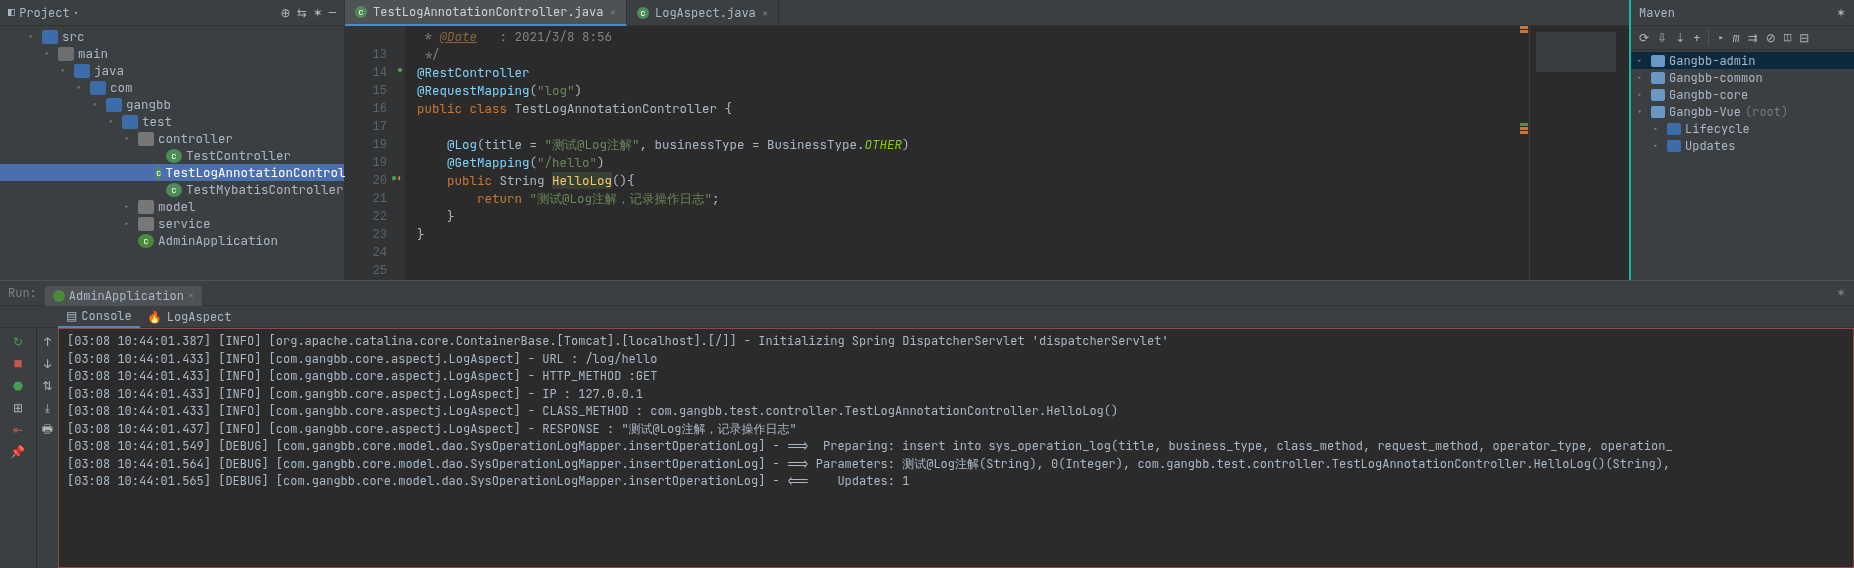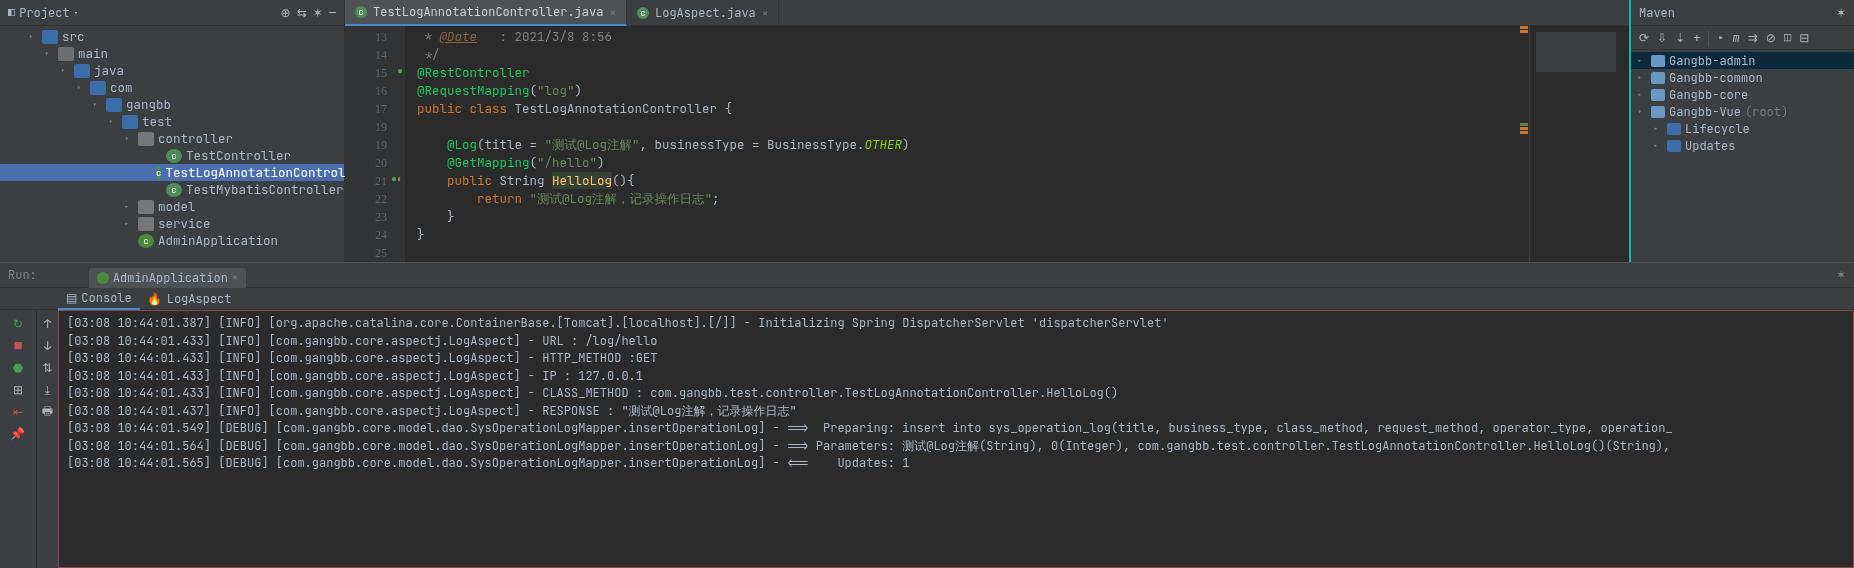--- a/index.html
+++ b/index.html
@@ -26,44 +26,44 @@
 .cls { background:#4e8c57; border-radius:50%; color:#fff; font-size:9px; }
 .cls2 { background:#4a8a3a; border-radius:50%; color:#fff; font-size:9px; }
 
 
 .editor { flex:1; background:#2b2b2b; display:flex; flex-direction:column; }
 .tabs { height:26px; display:flex; background:#3c3f41; border-bottom:1px solid #323232; }
 .tab { padding:0 10px; height:26px; display:flex; align-items:center; gap:6px; border-right:1px solid #323232; cursor:pointer; }
 .tab.active { background:#4e5254; color:#d0d0d0; border-bottom:2px solid #4a88c7; }
 .tab-close { color:#808080; font-size:11px; }
 .code-wrap { display:flex; flex:1; position:relative; }
-.gutter { width:60px; background:#313335; color:#606366; text-align:right; padding-right:18px; font-family:Liberation Serif, serif; font-size:12px; line-height:18px; padding-top:2px; position:relative; }
+.gutter { width:60px; background:#313335; color:#606366; text-align:right; padding-right:18px; font-family:Liberation Mono, monospace; font-size:12px; line-height:18px; padding-top:20px; position:relative; }
 .gutter .ln { height:18px; }
 .gutter-icons { position:absolute; right:2px; top:0;}
 .gi { height:18px; display:flex; align-items:center; justify-content:flex-end; font-size:10px; }
 .code { flex:1; font-family:"JetBrains Mono",Consolas,monospace; font-size:12.5px; line-height:18px; padding-left:12px; padding-top:2px; white-space:pre; }
-.c-comment{color:#808080;} .c-tag{color:#8a653b;font-style:italic;text-decoration:underline;} .c-anno{color:#22c55e;} .c-string{color:#6a8759;} .c-kw{color:#cb772f;} .c-type{color:#a9b7c6;} .c-es{color:#84cc16;font-style:italic;} .c-method{color:#ffc66d;} .c-high{background:#344134;}
+.c-comment{color:#808080;} .c-tag{color:#8a653b;font-style:italic;text-decoration:underline;} .c-anno{color:#7dd3fc;} .c-string{color:#6a8759;} .c-kw{color:#cb772f;} .c-type{color:#a9b7c6;} .c-es{color:#84cc16;font-style:italic;} .c-method{color:#ffc66d;} .c-high{background:#344134;}
 .minimap { width:100px; background:#2b2b2b; border-left:1px solid #3c3f41; position:relative; }
 .mm-block{position:absolute;left:6px;width:80px;height:40px;background:#3a3d3f;top:6px;}
 .err-stripe{position:absolute;top:0;left:-10px;width:8px;} .stripe{height:3px;margin-bottom:1px;}
 
 
 .maven { width:225px; background:#3c3f41; display:flex; flex-direction:column; border-left:2px solid #14b8a6; }
 .m-head { height:26px; padding:0 8px; justify-content:space-between; border-bottom:1px solid #323232; }
 .m-tools { height:24px; display:flex; align-items:center; gap:8px; padding:0 8px; border-bottom:1px solid #323232; color:#808080; }
 .m-tools .sep { width:1px; height:16px; background:#515151; }
 .m-tree { padding-top:2px; font-size:12px; }
 .m-row { height:17px; display:flex; align-items:center; gap:4px; padding-left:var(--pl); cursor:pointer; }
 .m-row.sel { background:#0d293e; }
 .m-icon { width:14px; height:12px; background:#6a98c4; border-radius:2px; }
 .folder-blue{background:#3c6da8;}
 .muted { color:#787878; }
 
 
-.run-head { height:26px; display:flex; align-items:center; background:#3c3f41; border-top:1px solid #515151; border-bottom:1px solid #323232;gap:44px; }
+.run-head { height:26px; display:flex; align-items:center; background:#3c3f41; border-top:1px solid #515151; border-bottom:1px solid #323232; }
 .run-label { padding:0 8px; color:#808080; }
 .run-tab { padding:0 8px; background:#4e5254; height:20px; display:flex; align-items:center; border-radius:3px 3px 0 0; gap:4px; margin-top:5px;}
 .run-close{font-size:10px;color:#808080;}
 .run-gear{margin-left:auto;padding:0 8px;color:#808080;}
 .run-sub { height:22px; display:flex; align-items:center; background:#3c3f41; border-bottom:1px solid #323232; }
 .sub-tab { padding:0 8px; display:flex; align-items:center; gap:4px; height:22px; }
 .sub-tab.active { border-bottom:2px solid #4a88c7; }
 
 .run-body { flex:1; display:flex; }
 .lgut { width:36px; background:#3c3f41; display:flex; flex-direction:column; gap:6px; padding-top:6px; align-items:center; }

